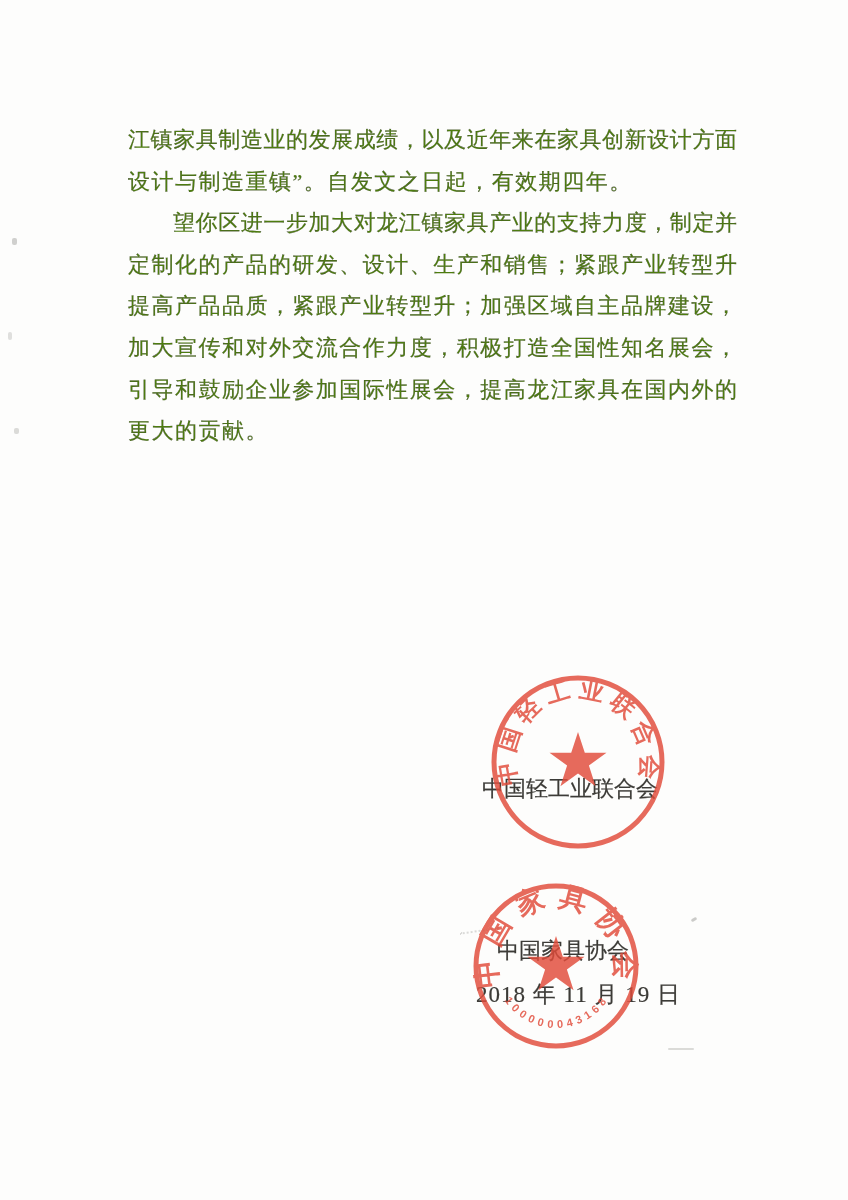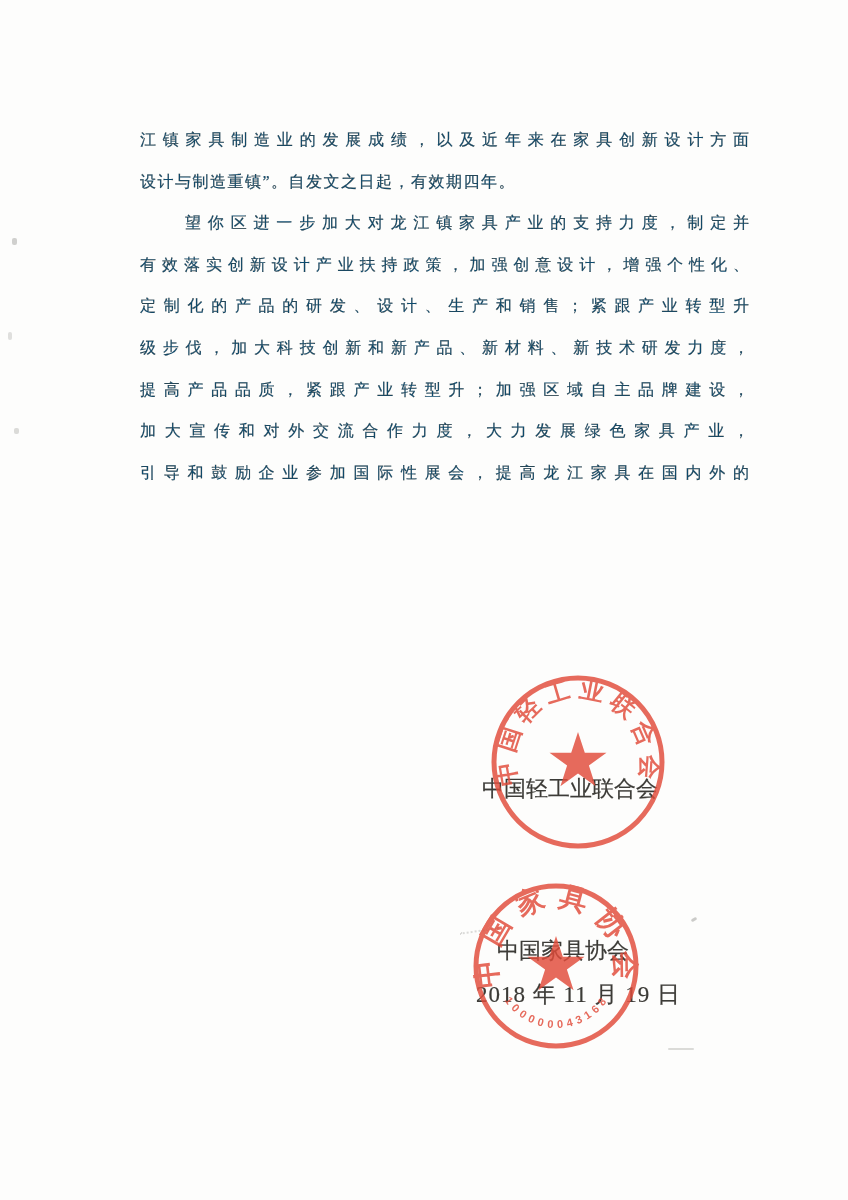--- a/index.html
+++ b/index.html
@@ -11,25 +11,25 @@
     position: relative;
     width: 848px;
     height: 1200px;
     margin: 0 auto;
     background: #fdfdfc;
     overflow: hidden;
   }
   
   #body-text {
     position: absolute;
-    left: 140px;
+    left: 128px;
     top: 119px;
     width: 609px;
-    color: #0c4a6e;
-    font-size: 16px;
+    color: #4d7c0f;
+    font-size: 22px;
     -webkit-text-stroke: 0.2px #45443f;
   }
   .body-line {
     height: 41.6px;
     line-height: 41.6px;
     text-align: justify;
     text-align-last: justify;
     white-space: nowrap;
   }
   .body-line.para-end {
@@ -87,26 +87,25 @@
 </style>
 </head>
 <body>
 
 <div id="page">
 
   <div id="body-text">
     <div class="body-line">江镇家具制造业的发展成绩，以及近年来在家具创新设计方面</div>
     <div class="body-line para-end">设计与制造重镇”。自发文之日起，有效期四年。</div>
     <div class="body-line indent">望你区进一步加大对龙江镇家具产业的支持力度，制定并</div>
-    <div class="body-line">有效落实创新设计产业扶持政策，加强创意设计，增强个性化、</div>
     <div class="body-line">定制化的产品的研发、设计、生产和销售；紧跟产业转型升</div>
-    <div class="body-line">级步伐，加大科技创新和新产品、新材料、新技术研发力度，</div>
     <div class="body-line">提高产品品质，紧跟产业转型升；加强区域自主品牌建设，</div>
-    <div class="body-line">加大宣传和对外交流合作力度，大力发展绿色家具产业，</div>
+    <div class="body-line">加大宣传和对外交流合作力度，积极打造全国性知名展会，</div>
     <div class="body-line">引导和鼓励企业参加国际性展会，提高龙江家具在国内外的</div>
+    <div class="body-line para-end">更大的贡献。</div>
   </div>
 
   <div class="sig" id="sig-org1">中国轻工业联合会</div>
   <div class="sig" id="sig-org2">中国家具协会</div>
   <div class="sig" id="sig-date">2018 年 11 月 19 日</div>
 
   <svg class="seal" id="seal-1" width="176" height="176" viewBox="0 0 176 176">
     <defs>
       <path id="s1-ring" d="M 28,110 A 64 64 0 1 1 148,110" fill="none"></path>
     </defs>

